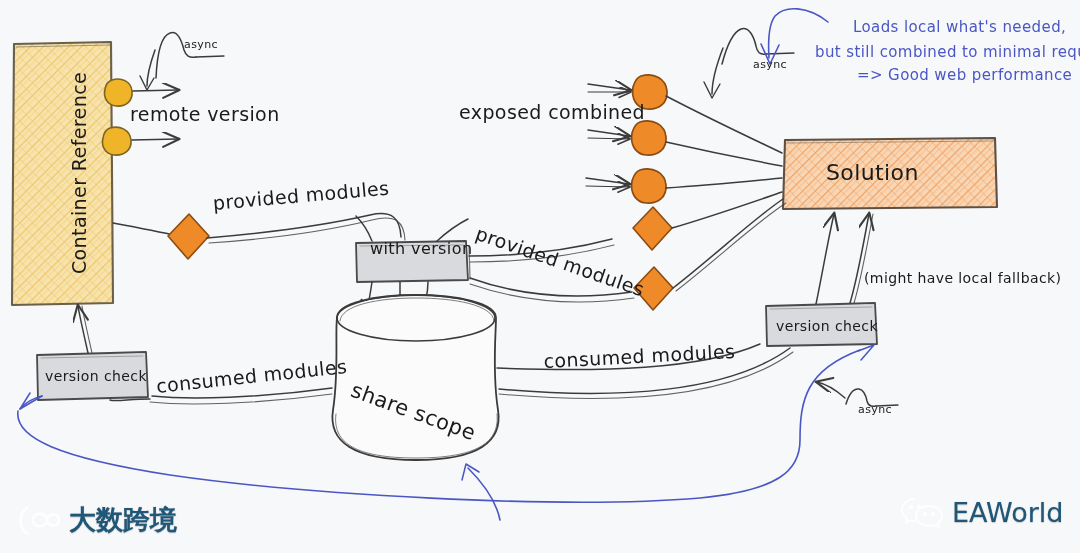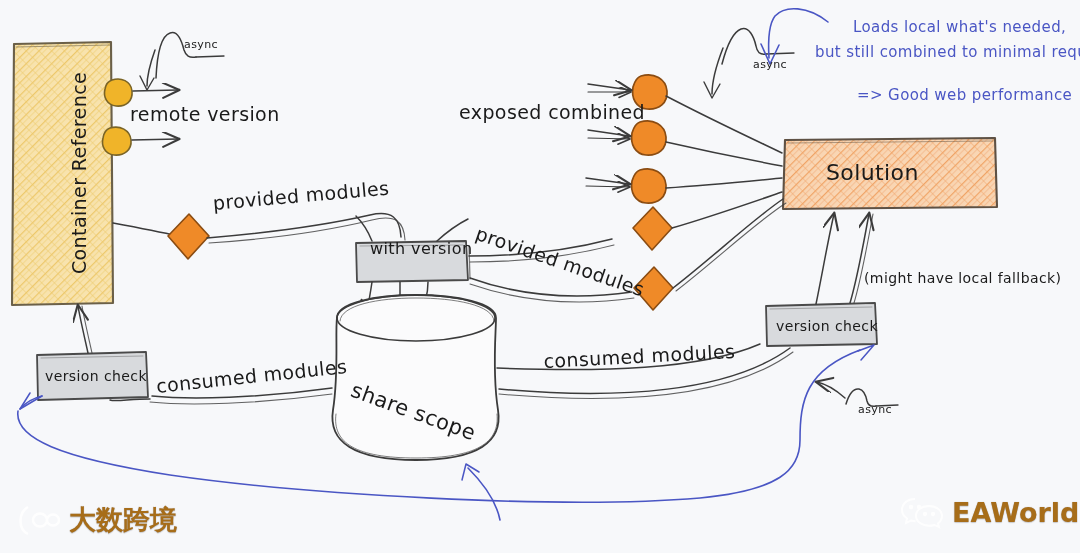--- a/index.html
+++ b/index.html
@@ -26,21 +26,21 @@
     font-family: "DejaVu Sans", sans-serif;
     color: #1a1a1a;
     white-space: nowrap;
     letter-spacing: 0.4px;
   }
   .blue-text {
     color: #4a56c4;
   }
   .wm {
     position: absolute;
-    color: #a16207;
+    color: #0c4a6e;
     opacity: 0.92;
     font-family: "DejaVu Sans", sans-serif;
     text-shadow: 0 0 1px rgba(120,120,130,0.55), 0 1px 1px rgba(120,120,130,0.35);
     white-space: nowrap;
     pointer-events: none;
     text-align: center;
   }
 </style>
 </head>
 <body>
@@ -264,35 +264,35 @@
   <div class="hand-text" style="left:184px; top:38px; font-size:11px;">async</div>
 
   <div class="hand-text" style="left:753px; top:58px; font-size:11px;">async</div>
 
   <div class="hand-text" style="left:858px; top:403px; font-size:11px;">async</div>
 
   <div class="hand-text" style="left:864px; top:270px; font-size:14px;">(might have local fallback)</div>
 
   <div class="hand-text blue-text" style="left:853px; top:18px; font-size:15px;">Loads local what's needed,</div>
   <div class="hand-text blue-text" style="left:815px; top:43px; font-size:15px;">but still combined to minimal requests</div>
-  <div class="hand-text blue-text" style="left:857px; top:66px; font-size:15px;margin-top:20px;">=&gt; Good web performance</div>
+  <div class="hand-text blue-text" style="left:857px; top:66px; font-size:15px;">=&gt; Good web performance</div>
 
 
   <div style="position:absolute; left:14px; top:502px; display:flex; align-items:center; gap:9px;">
     <svg width="46" height="34" viewBox="0 0 46 34">
       <g fill="none" stroke="#ffffff" stroke-width="2.4" opacity="0.92">
         <path d="M14,4 C4,10 4,26 14,31"></path>
         <ellipse cx="26" cy="17" rx="7" ry="6.5"></ellipse>
         <ellipse cx="39" cy="17" rx="6" ry="5.5"></ellipse>
       </g>
     </svg>
     <span class="wm" style="position:static; font-size:27px; font-weight:bold;">大数跨境</span>
   </div>
 
-  <div style="position:absolute; left:900px; top:495px; display:flex; align-items:center; gap:8px;font-weight:bold;">
+  <div style="position:absolute; left:900px; top:495px; display:flex; align-items:center; gap:8px;">
     <svg width="44" height="34" viewBox="0 0 44 34">
       <g fill="none" stroke="#ffffff" stroke-width="1.9" opacity="0.92">
         <path d="M15,4 C7,4 2,9 2,15 C2,18.5 4,21.5 7,23.5 L6,28 L11,25.5 C12.5,26 14,26.2 15.5,26.2"></path>
         <circle cx="11" cy="12" r="1.3" fill="#ffffff"></circle>
         <circle cx="19" cy="12" r="1.3" fill="#ffffff"></circle>
         <path d="M29,11 C36.5,11 42,15.5 42,21 C42,24 40.5,26.5 38,28.4 L39,32 L34.5,30 C33,30.5 31,30.8 29,30.8 C21.5,30.8 16,26.3 16,20.8 C16,15.3 21.5,11 29,11 Z"></path>
         <circle cx="25" cy="19" r="1.2" fill="#ffffff"></circle>
         <circle cx="33" cy="19" r="1.2" fill="#ffffff"></circle>
       </g>
     </svg>

